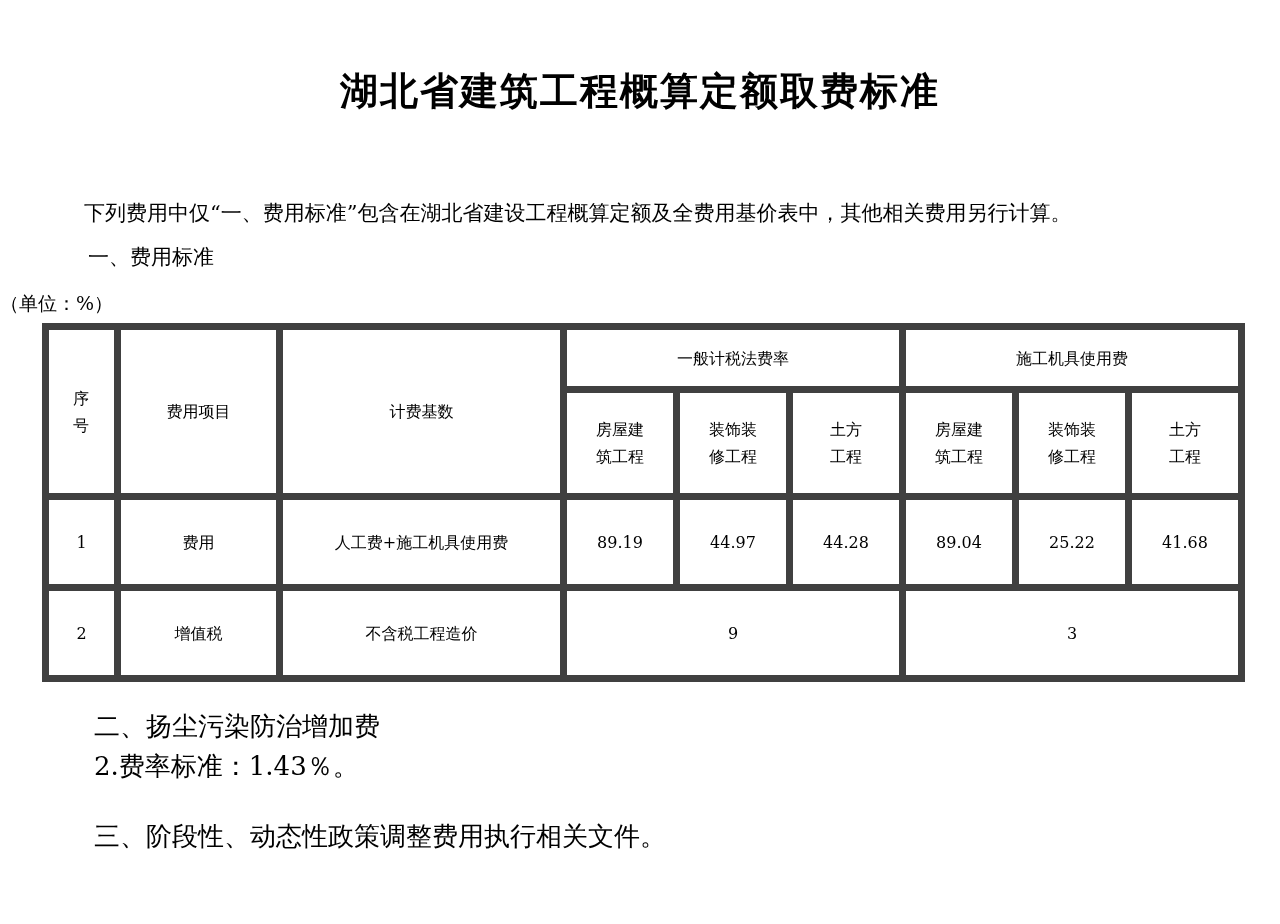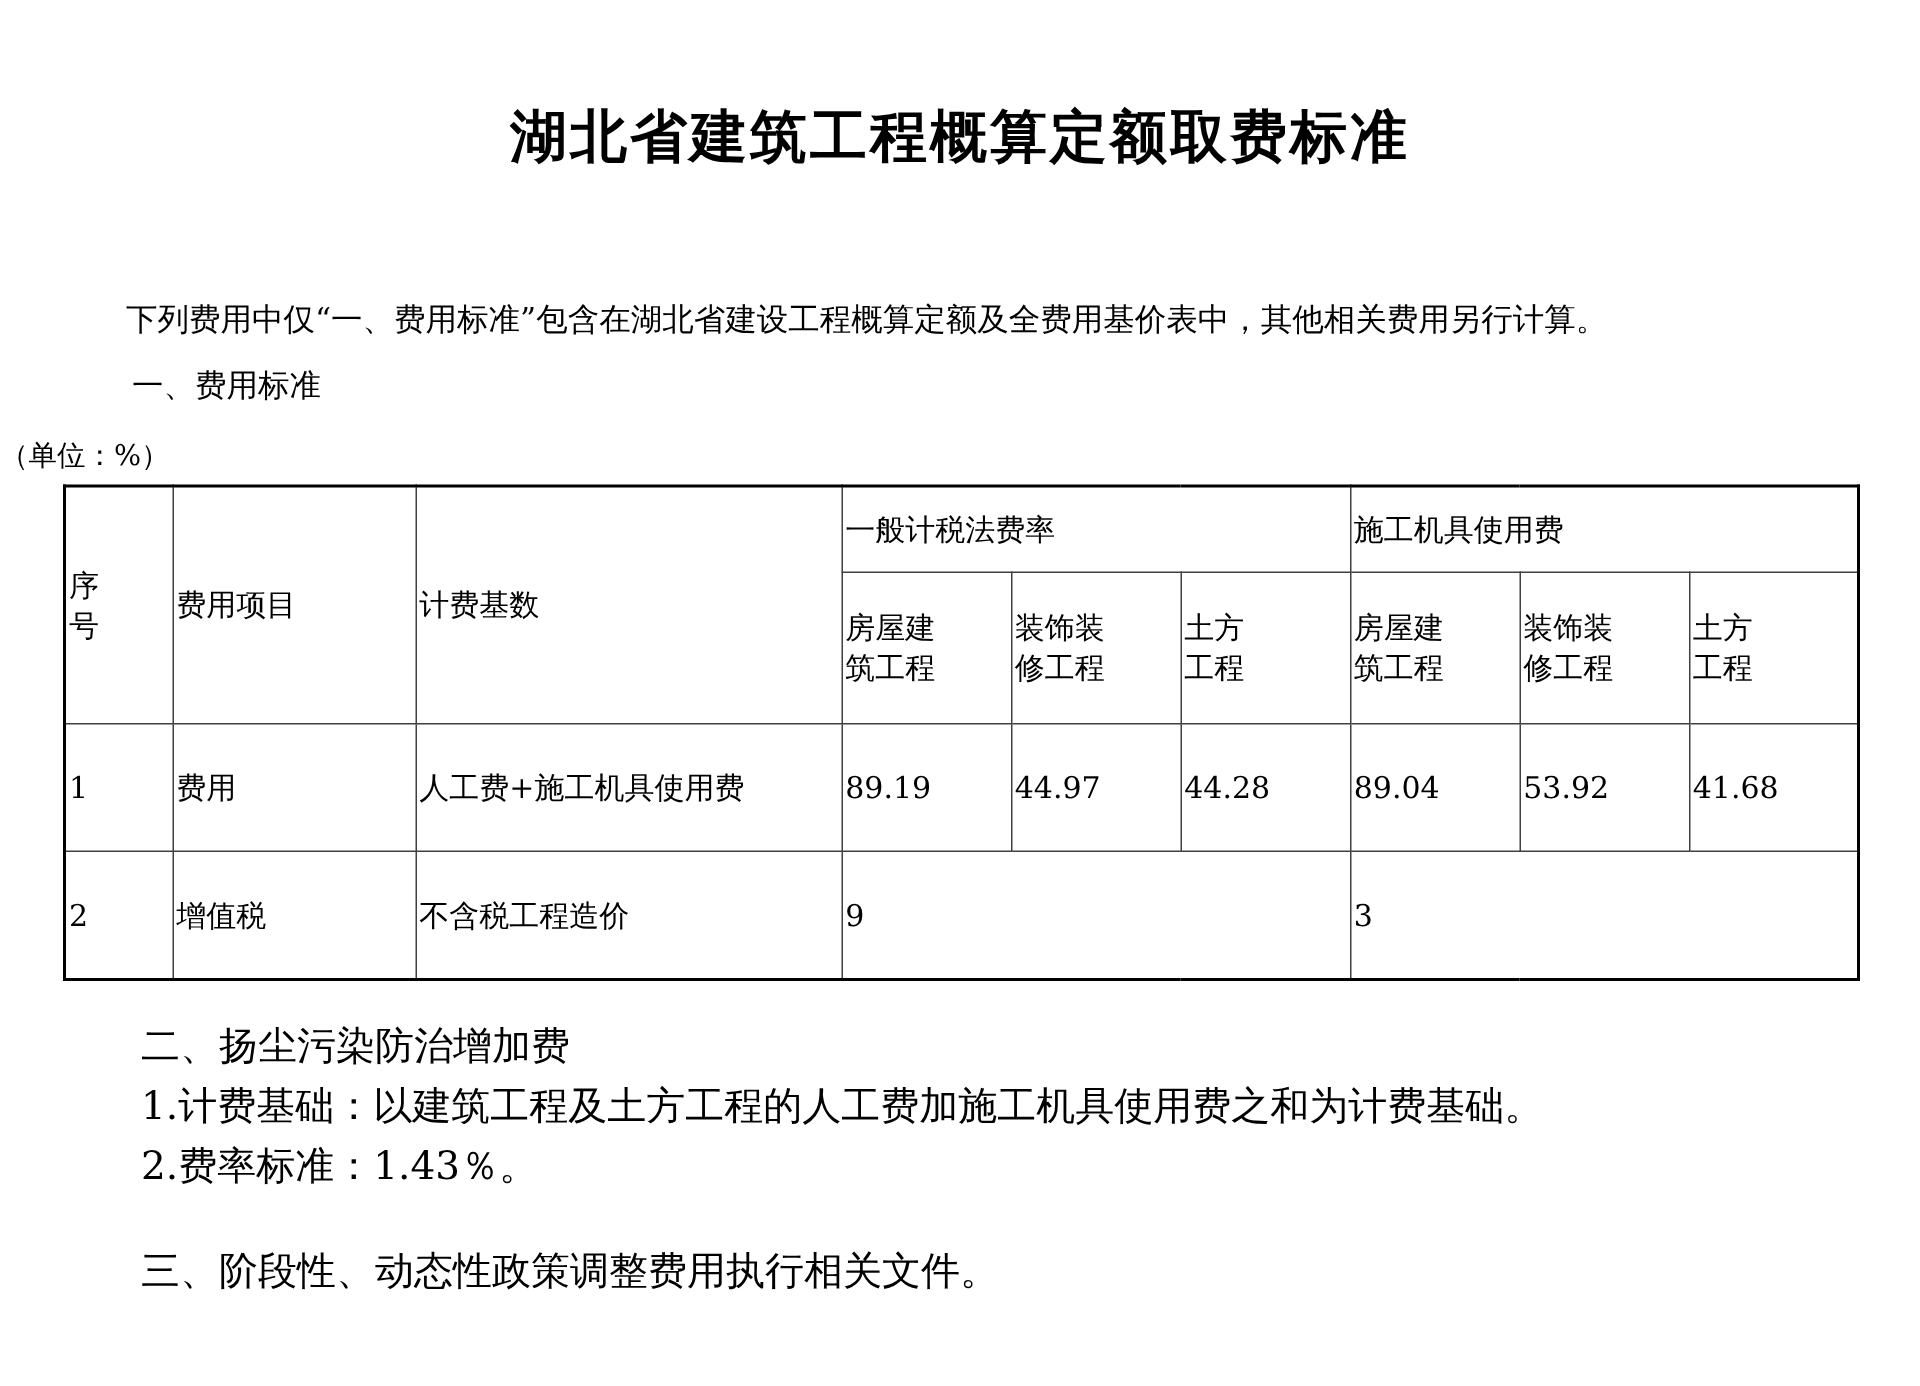--- a/index.html
+++ b/index.html
@@ -53,23 +53,24 @@
     margin: 14px 40px 6px 0;
   }
   table.fee-table {
     border-collapse: collapse;
     table-layout: fixed;
     margin: 0 42px;
     width: 1196px;
     border: 2px solid #000;
   }
   table.fee-table td {
-    border: 1px solid #404040;
+    border: 7px solid #404040;
+    text-align: center;
     vertical-align: middle;
-    font-size: 20px;
+    font-size: 16px;
     line-height: 27px;
     padding: 4px 2px;
   }
   td.thick-left { border-left: 2px solid #000; }
   td.thick-right { border-right: 2px solid #000; }
   td.thick-top { border-top: 2px solid #000; }
   td.thick-bottom { border-bottom: 2px solid #000; }
   .vert-no {
     width: 72px;
     letter-spacing: 1px;
@@ -161,35 +162,34 @@
       </tr>
 
       <tr class="row-data">
         <td class="thick-left">1</td>
         <td>费用</td>
         <td>人工费+施工机具使用费</td>
         <td>89.19</td>
         <td>44.97</td>
         <td>44.28</td>
         <td>89.04</td>
-        <td>53.92</td>
+        <td>25.22</td>
         <td class="thick-right">41.68</td>
       </tr>
 
       <tr class="row-data">
         <td class="thick-left thick-bottom">2</td>
         <td class="thick-bottom">增值税</td>
         <td class="thick-bottom">不含税工程造价</td>
         <td class="thick-bottom" colspan="3">9</td>
         <td class="thick-bottom thick-right" colspan="3">3</td>
       </tr>
     </tbody>
   </table>
 
   <div class="tail-block">
     <p class="tail-line">二、扬尘污染防治增加费</p>
-    <p class="tail-line">1.计费基础：以建筑工程及土方工程的人工费加施工机具使用费之和为计费基础。</p>
     <p class="tail-line">2.费率标准：1.43％。</p>
     <div class="tail-gap"></div>
     <p class="tail-line">三、阶段性、动态性政策调整费用执行相关文件。</p>
   </div>
 
 </div>
 
 </body></html>

